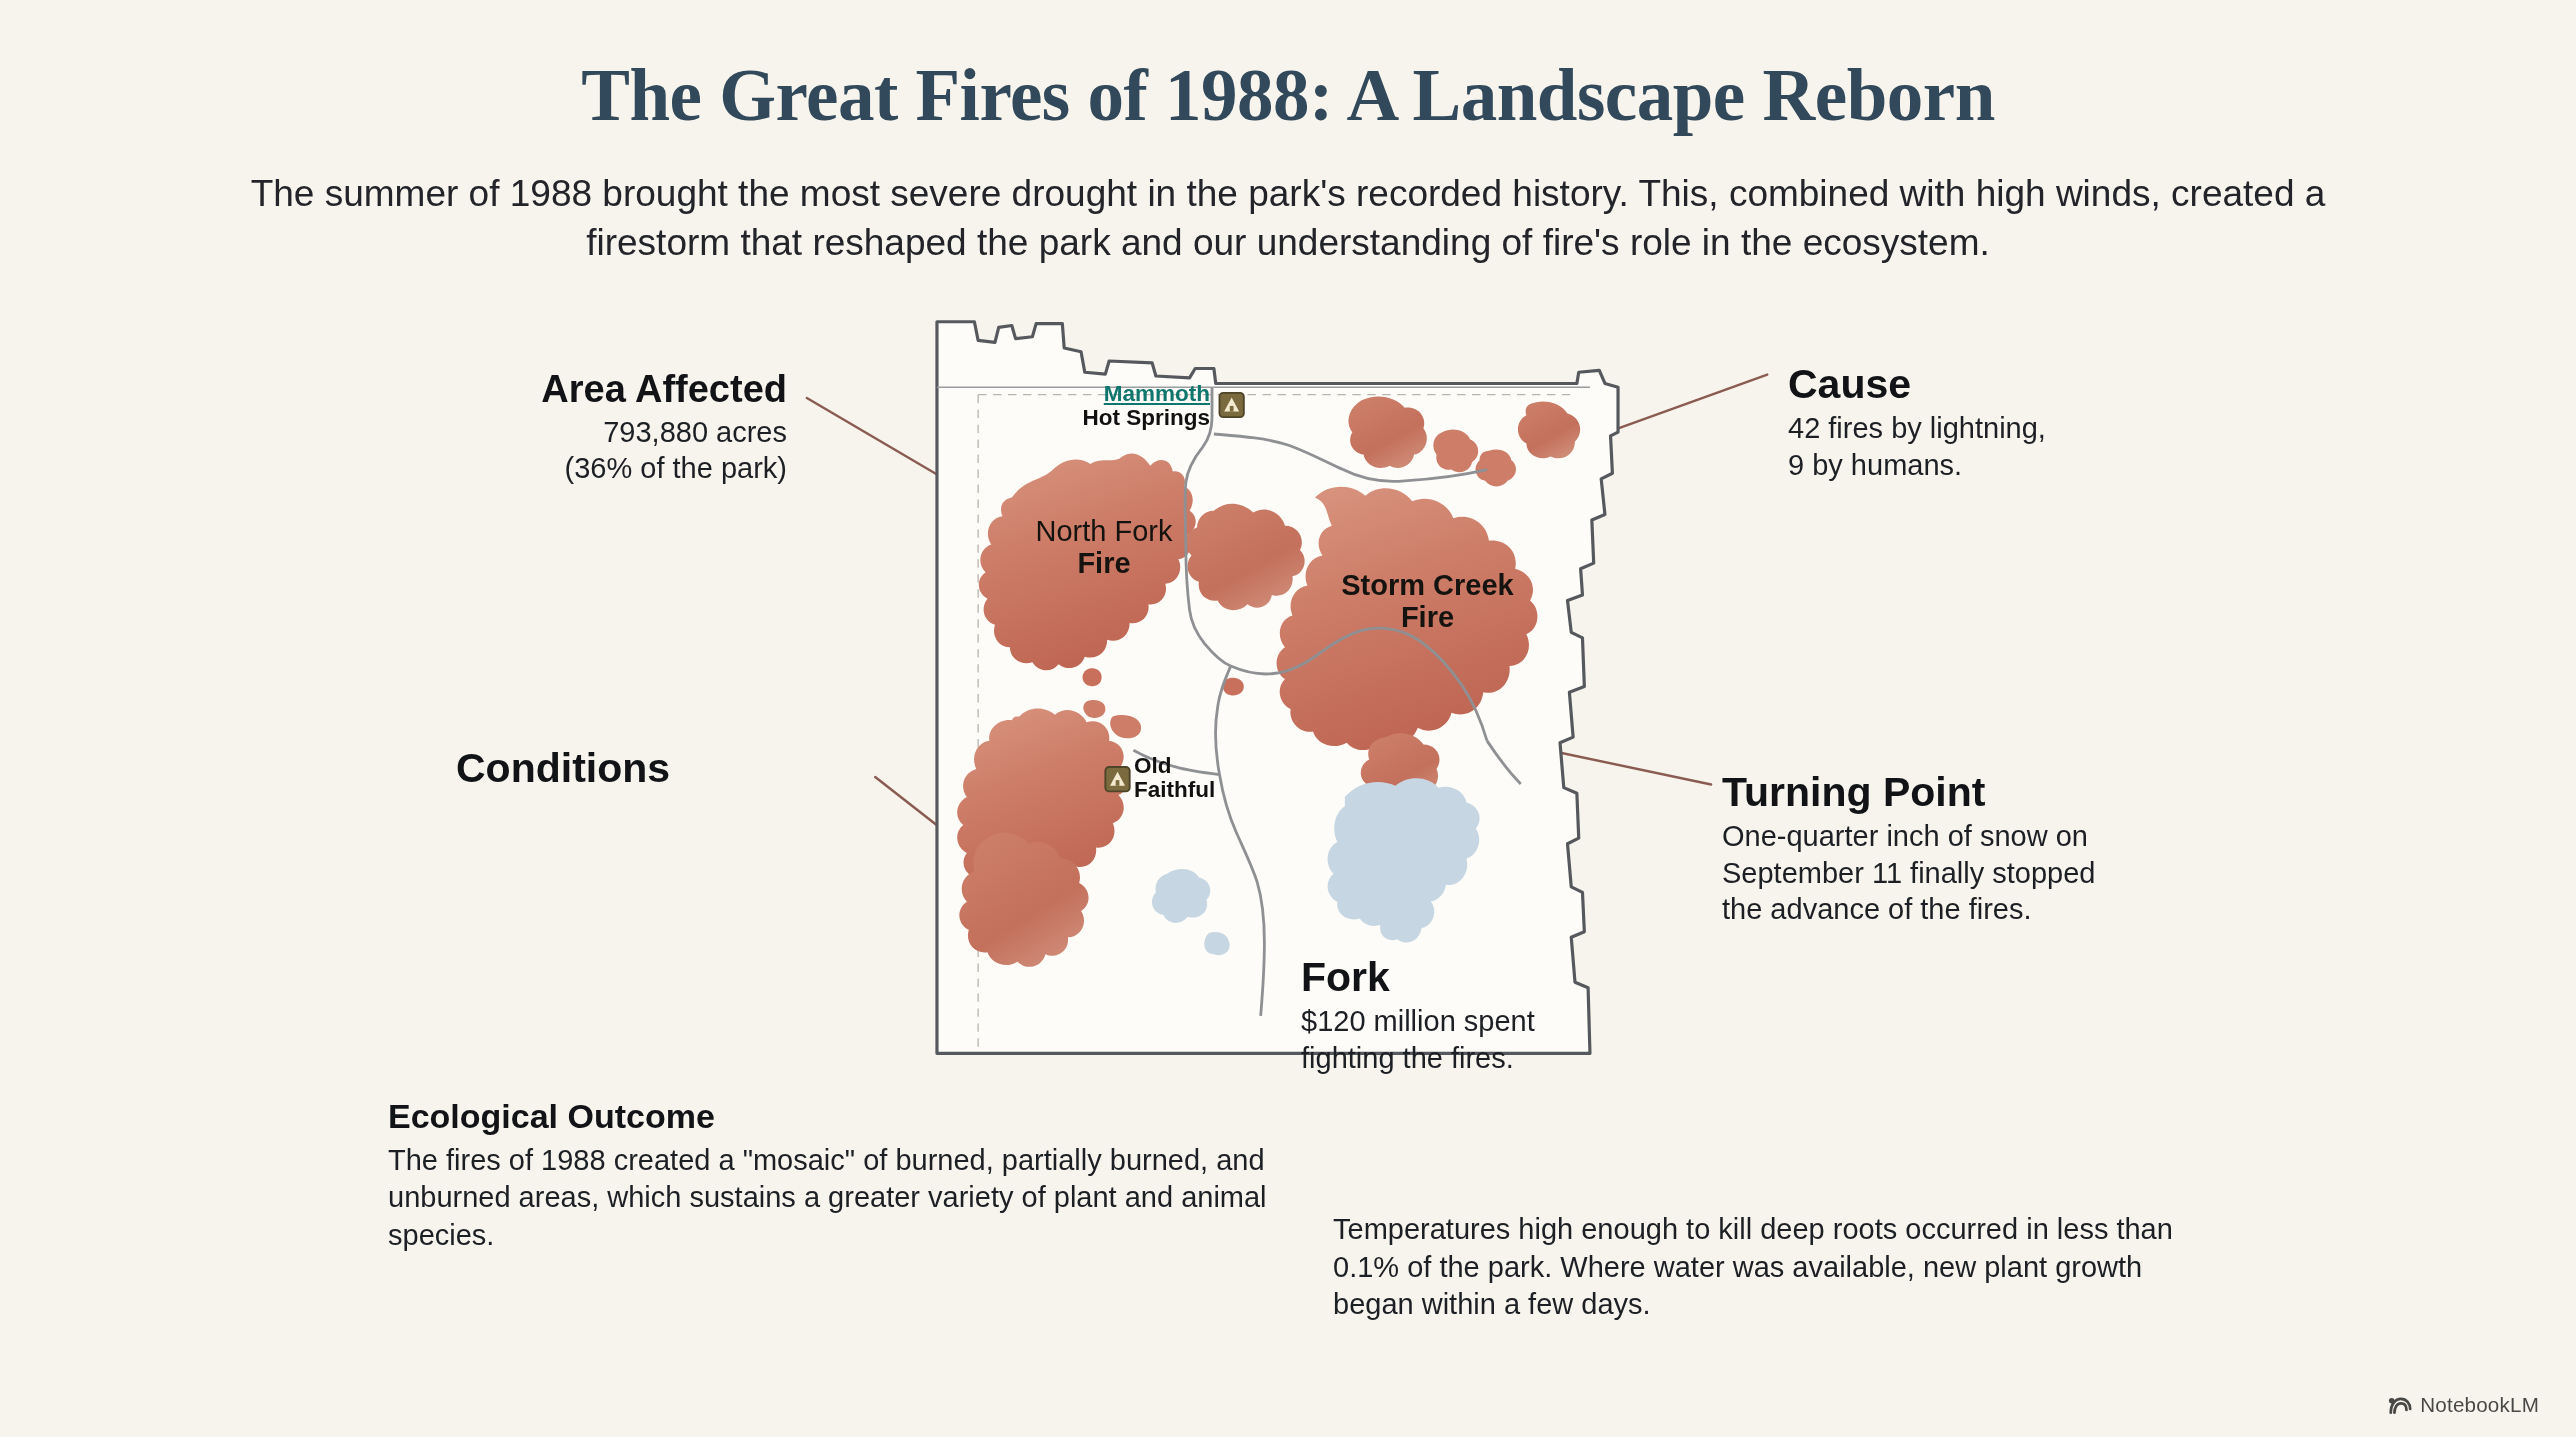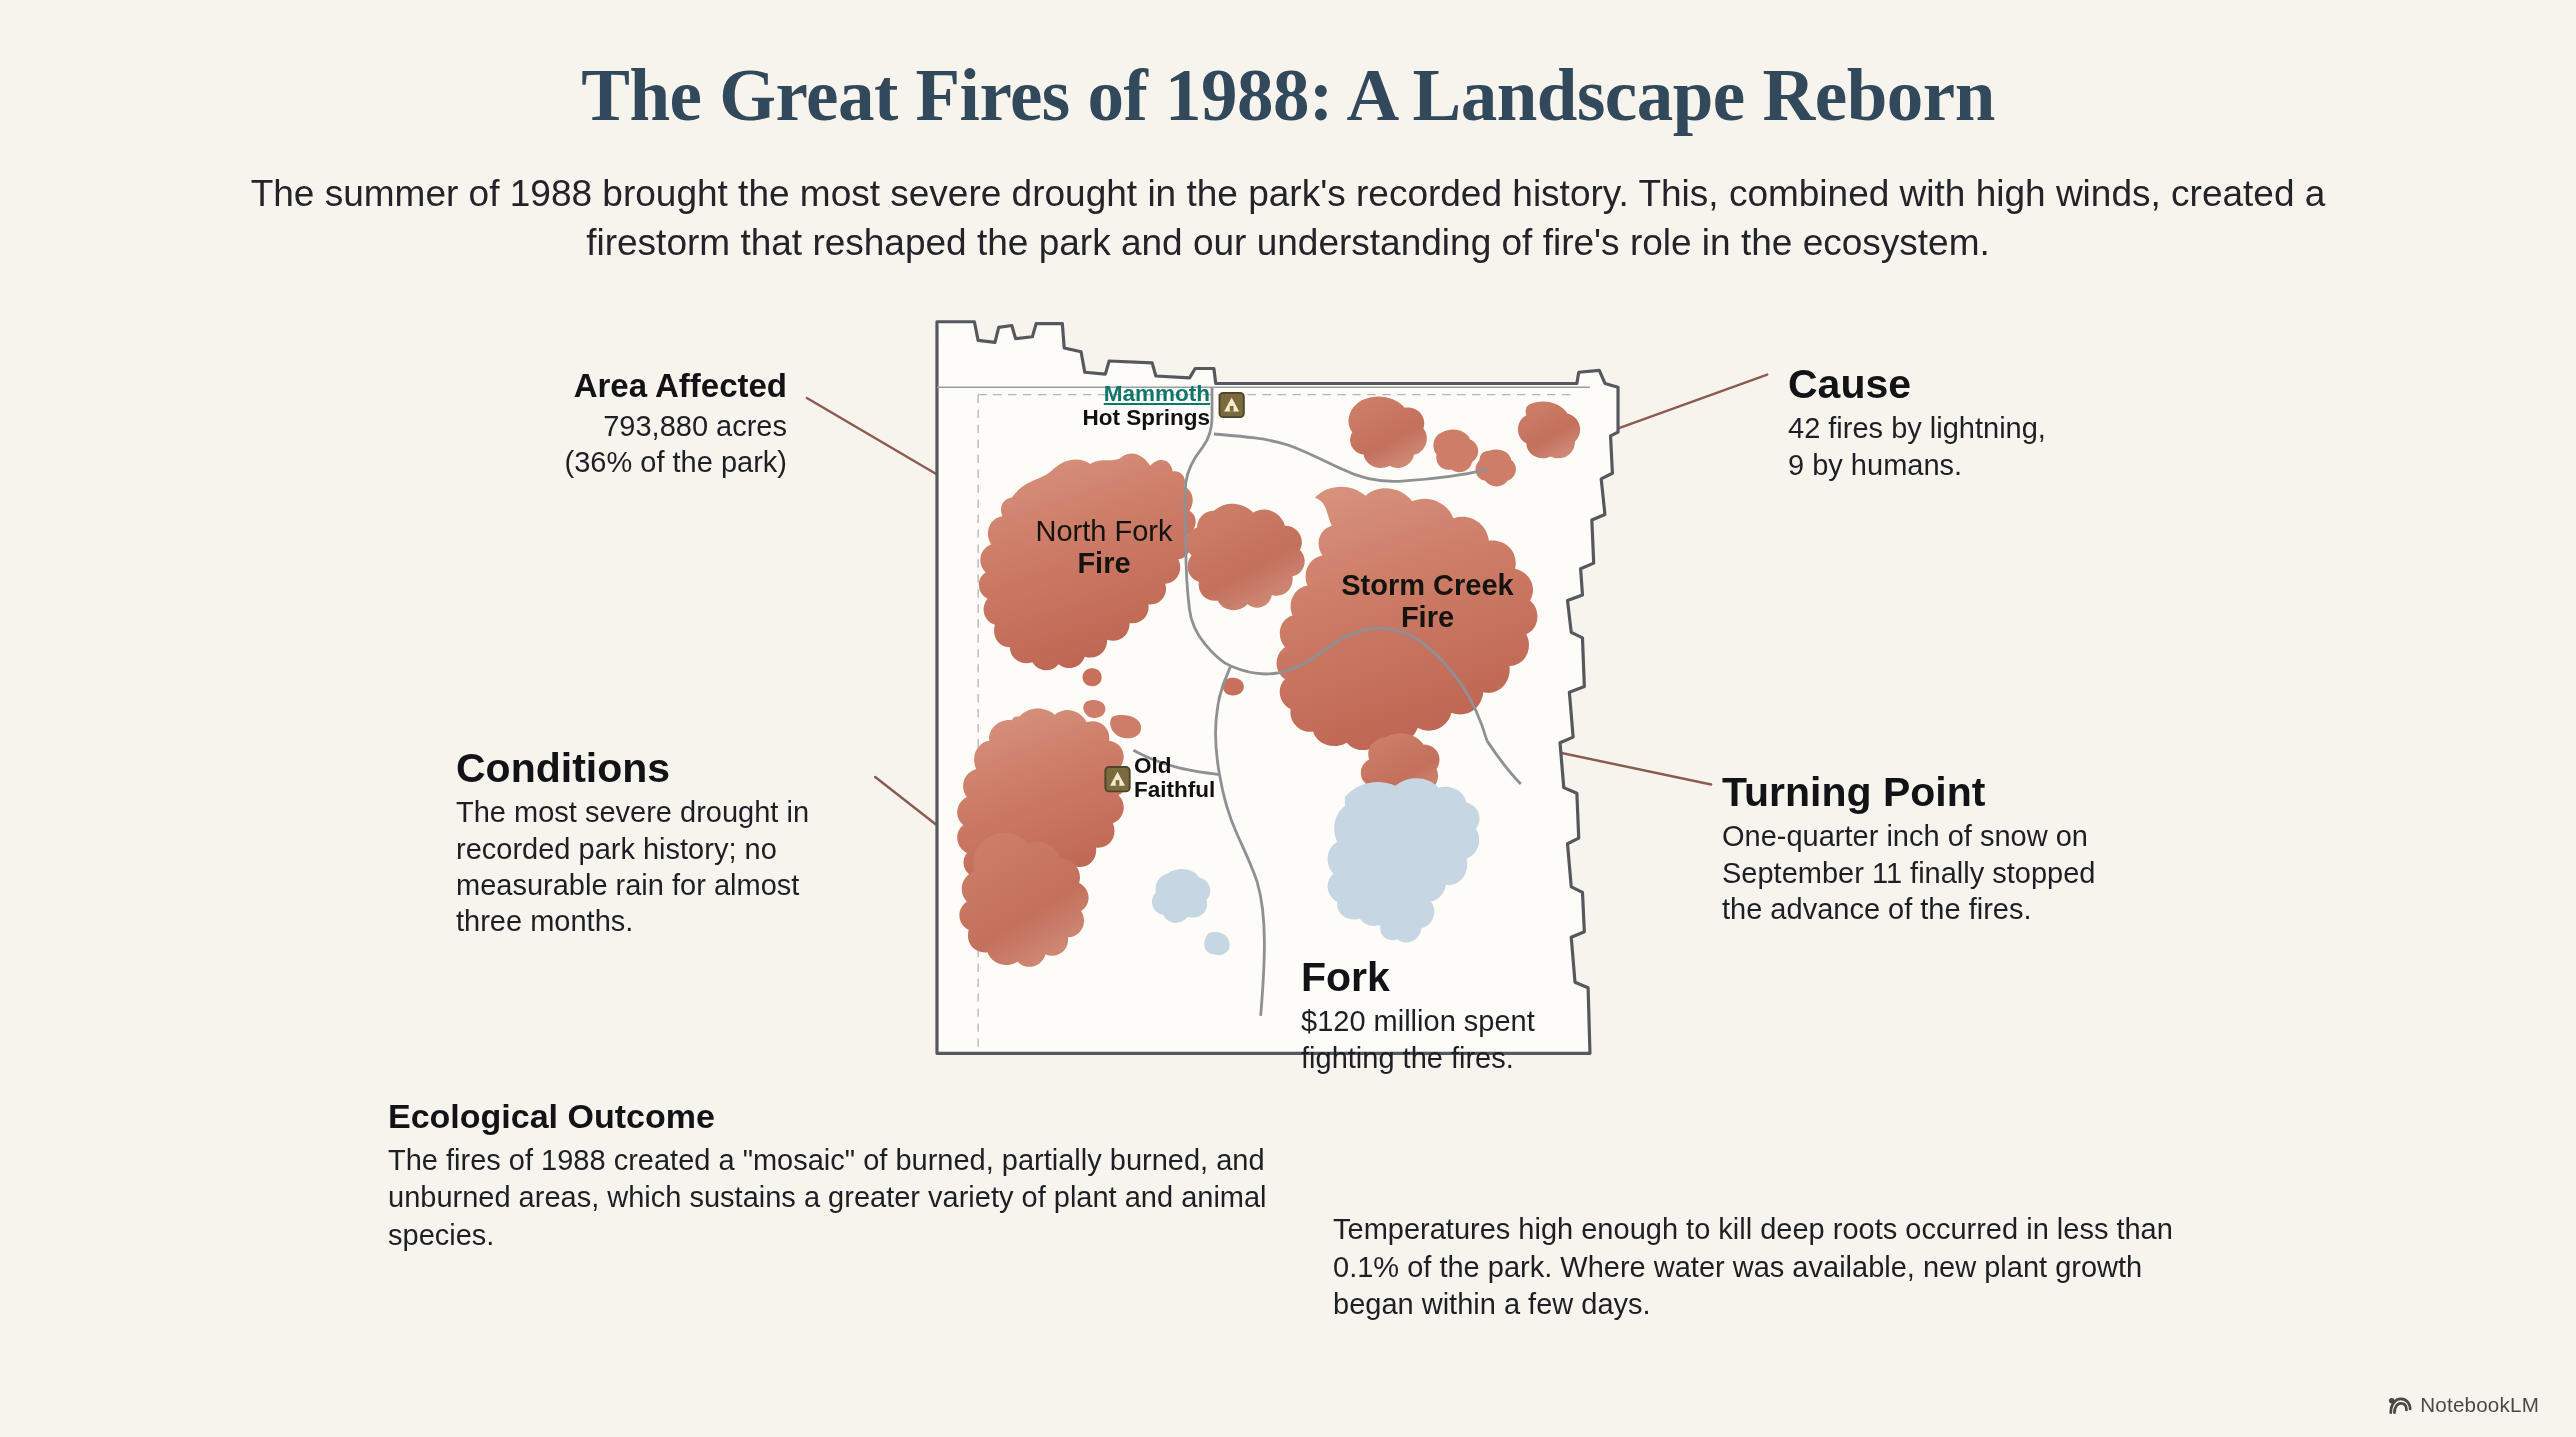--- a/index.html
+++ b/index.html
@@ -49,21 +49,21 @@
     margin-bottom:1.9px;
   }
   .ann .ann-body{
     font-size:29px;
     line-height:1.25;
     color:#1c1f24;
   }
   .ann.right-align{text-align:right;}
 
   #ann-area{left:487px;top:367px;width:300px;}
-  #ann-area .ann-title{font-size:33px;}
+  #ann-area .ann-title{font-size:38px;}
   #ann-conditions{left:456px;top:744px;width:412px;}
   #ann-cause{left:1788px;top:360px;width:393px;}
   #ann-turning{left:1722px;top:768px;width:412px;}
   #ann-cost{left:1301px;top:953px;width:309px;}
 
   
   .leaders{position:absolute;left:0;top:0;width:2576px;height:1438px;pointer-events:none;}
 
   
   .outcome{position:absolute;left:388px;top:1097px;width:880px;}
@@ -308,21 +308,20 @@
   </div>
 
   <div class="ann right-align" id="ann-area">
     <div class="ann-title">Area Affected</div>
     <div class="ann-body">793,880 acres</div>
     <div class="ann-body">(36% of the park)</div>
   </div>
 
   <div class="ann" id="ann-conditions">
     <div class="ann-title">Conditions</div>
-    <div class="ann-body">The most severe drought in recorded park history; no measurable rain for almost three months.</div>
   </div>
 
   <div class="ann" id="ann-cause">
     <div class="ann-title">Cause</div>
     <div class="ann-body">42 fires by lightning,</div>
     <div class="ann-body">9 by humans.</div>
   </div>
 
   <div class="ann" id="ann-turning">
     <div class="ann-title">Turning Point</div>

